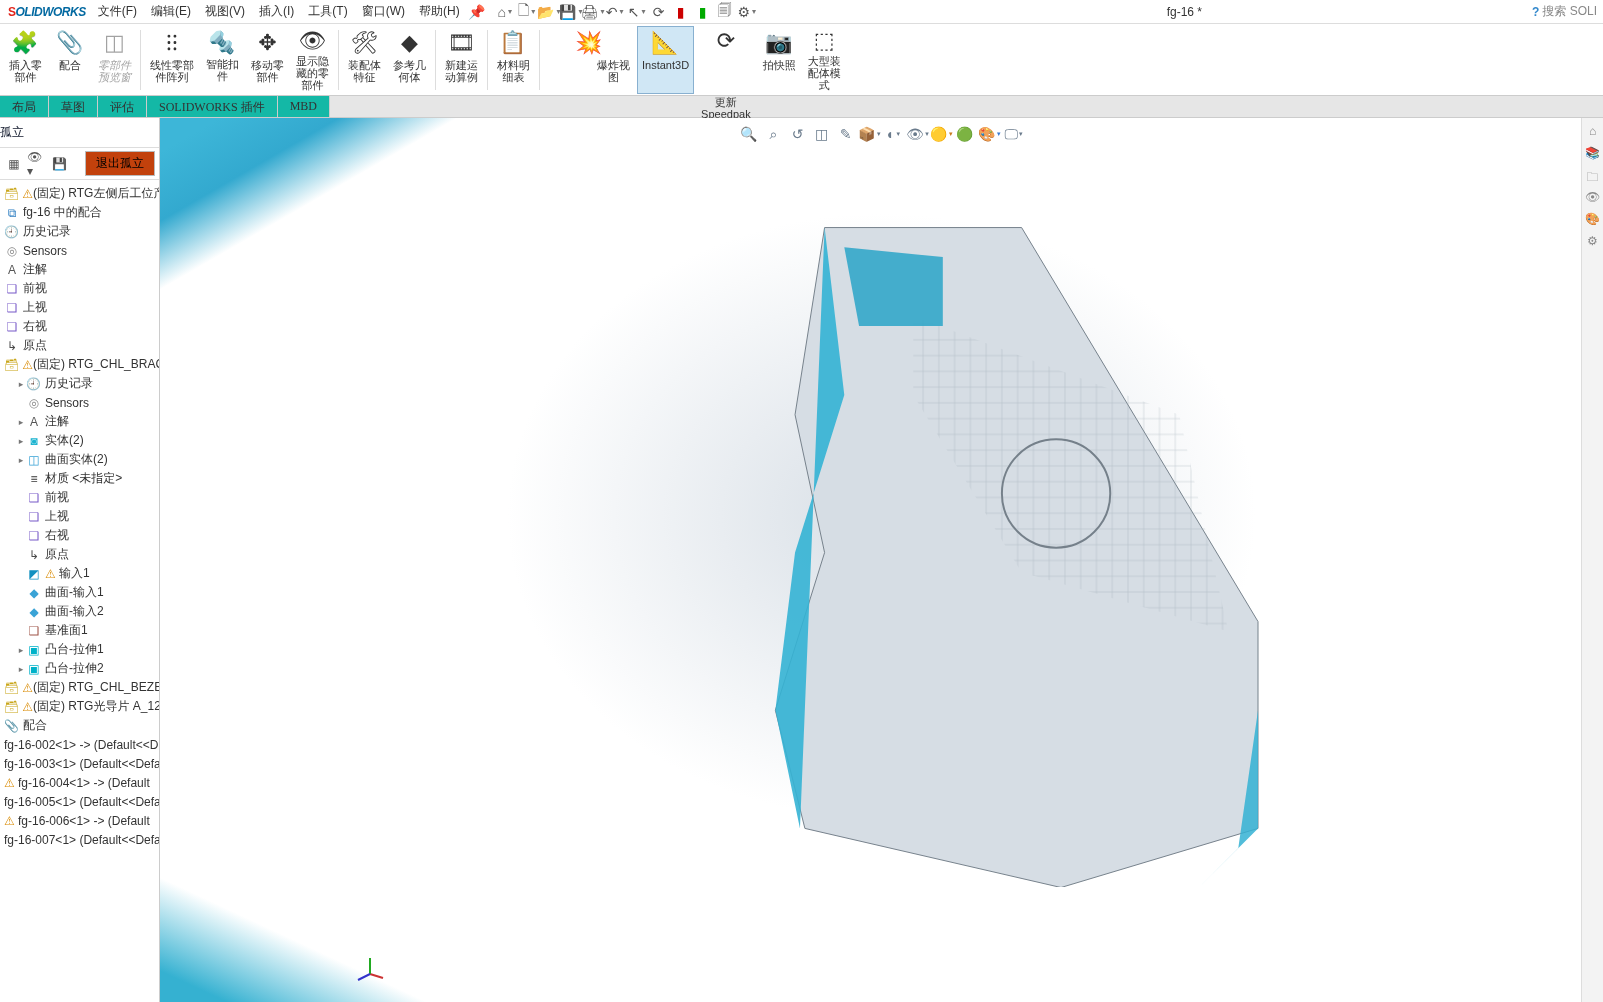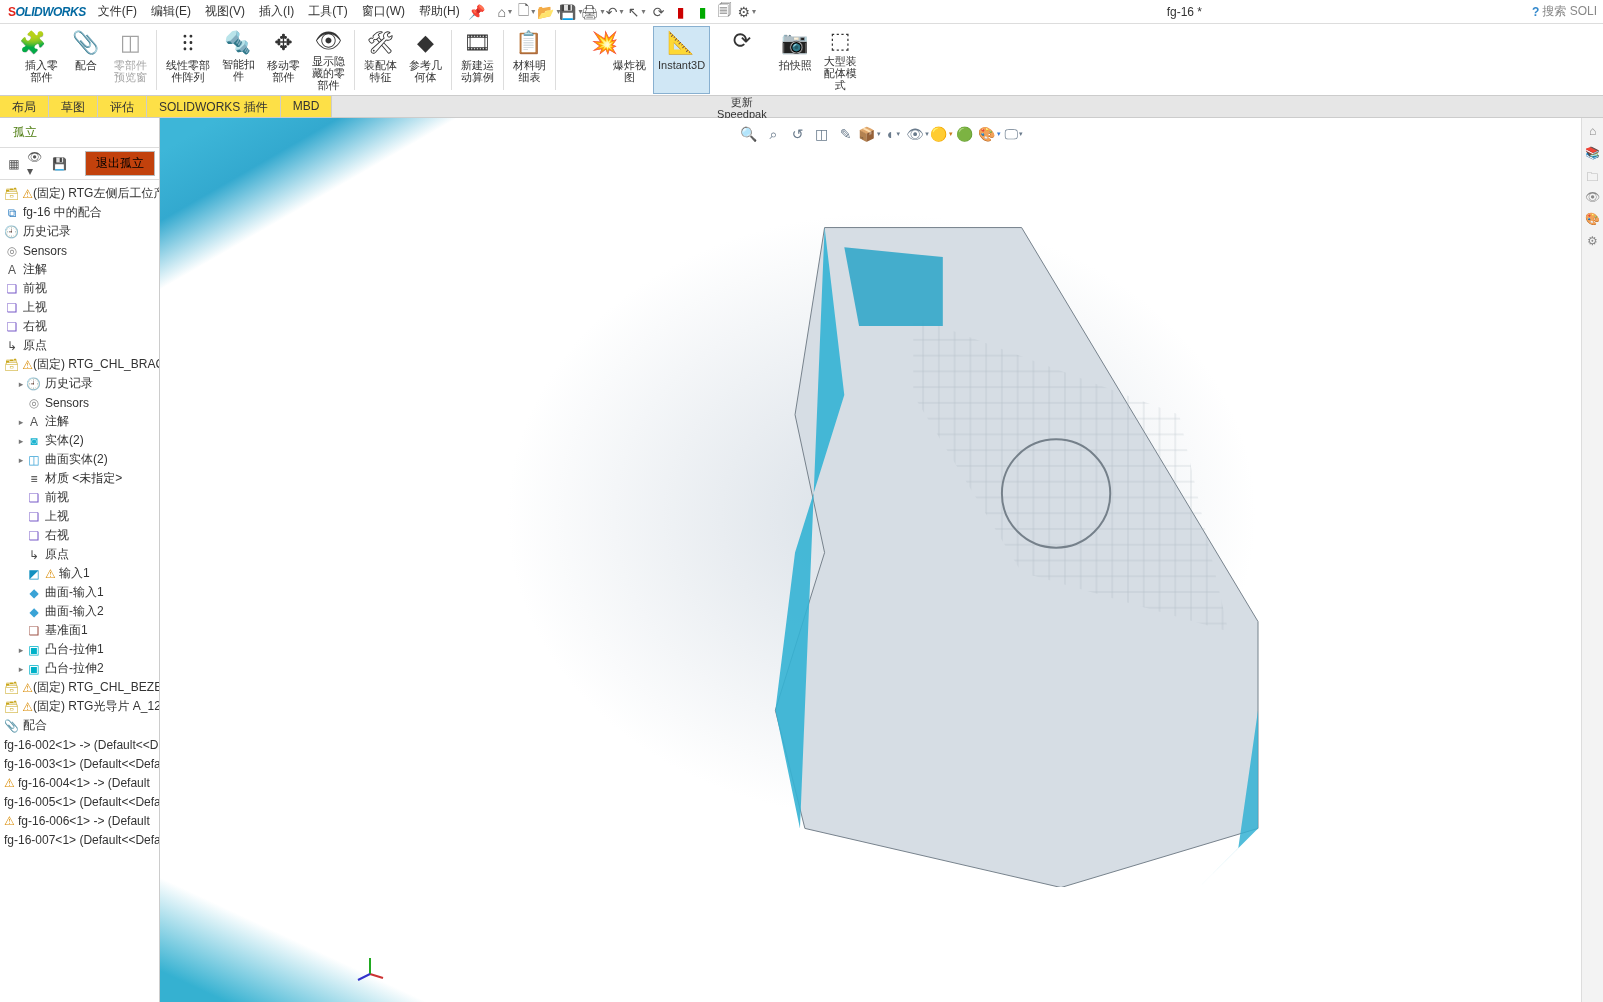--- a/index.html
+++ b/index.html
@@ -25,26 +25,26 @@
 .ribbon { display: flex; align-items: flex-start; height: 72px; background: #fff; border-bottom: 1px solid #ccc; padding: 2px 4px 0 4px; gap: 2px; }
 .rb { display: flex; flex-direction: column; align-items: center; justify-content: flex-start; min-width: 42px; padding: 2px 4px; height: 68px; text-align: center; line-height: 1.1; cursor: default; border: 1px solid transparent; }
 .rb.active { background: #d0e7f5; border-color: #88b0d0; }
 .rb.disabled { opacity: 0.45; }
 .rb .ic { width: 30px; height: 28px; display: flex; align-items: center; justify-content: center; font-size: 22px; margin-bottom: 2px; }
 .rb .lb { font-size: 11px; }
 .sep { width: 1px; height: 60px; background: #ddd; margin: 4px 2px 0; }
 
 
 .cm-tabs { display: flex; height: 22px; background: #e6e6e6; border-bottom: 1px solid #ccc; }
-.cm-tab { padding: 3px 12px; font-size: 12px; border-right: 1px solid #ccc; background: #fde047; cursor: default; }
+.cm-tab { padding: 3px 12px; font-size: 12px; border-right: 1px solid #ccc; background: #14b8a6; cursor: default; font-family: Liberation Serif, serif; }
 
 
 .workspace { display: flex; height: calc(1002px - 24px - 72px - 22px); position: relative; }
 .side-panel { width: 160px; background: #fff; border-right: 1px solid #ccc; display: flex; flex-direction: column; }
-.sp-header { padding: 6px 13px; border-bottom: 1px solid #ddd; font-size: 12px; color: #4d7c0f; }
+.sp-header { padding: 6px 0; border-bottom: 1px solid #ddd; font-size: 12px; color: #0f172a; }
 .sp-toolbar { display: flex; align-items: center; padding: 4px; gap: 3px; border-bottom: 1px solid #ddd; height: 32px; }
 .sp-tool { width: 20px; height: 20px; display: inline-flex; align-items: center; justify-content: center; color: #555; }
 .sp-tool.save { color: #2a7ab0; }
 .exit-btn { margin-left: auto; padding: 3px 10px; border: 1px solid #bbb; background: #c2410c; font-size: 12px; cursor: default; }
 .tree { flex: 1; overflow-y: auto; padding-top: 4px; }
 .tn { display: flex; align-items: center; height: 19px; padding: 0 4px; font-size: 12px; white-space: nowrap; overflow: hidden; cursor: default; }
 .tn .exp { width: 10px; text-align: center; color: #777; font-size: 9px; }
 .tn .ti { width: 16px; height: 16px; display: inline-flex; align-items: center; justify-content: center; margin-right: 3px; font-size: 12px; }
 .tn .warn { color: #d98a00; font-size: 12px; width: 14px; }
 .tn.lvl1 { padding-left: 16px; }
@@ -113,30 +113,30 @@
   <span class="menu-spacer"></span>
   <div class="search-box">
     <span class="q">?</span>
     <span>搜索 SOLI</span>
   </div>
 </div>
 
 <div class="ribbon">
   <div class="rb">
       <span class="ic">🧩</span>
-      <span class="lb" style="white-space:pre-line;margin-left:16px;">插入零
+      <span class="lb" style="white-space:pre-line;">插入零
 部件</span>
     </div>
   <div class="rb">
       <span class="ic">📎</span>
       <span class="lb">配合</span>
     </div>
   <div class="rb disabled">
       <span class="ic">◫</span>
-      <span class="lb" style="white-space:pre-line;">零部件
+      <span class="lb" style="white-space:pre-line;font-style:italic;">零部件
 预览窗</span>
     </div>
   <div class="sep"></div>
   <div class="rb">
       <span class="ic">⁝⁝</span>
       <span class="lb" style="white-space:pre-line;">线性零部
 件阵列</span>
     </div>
   <div class="rb">
       <span class="ic">🔩</span>

